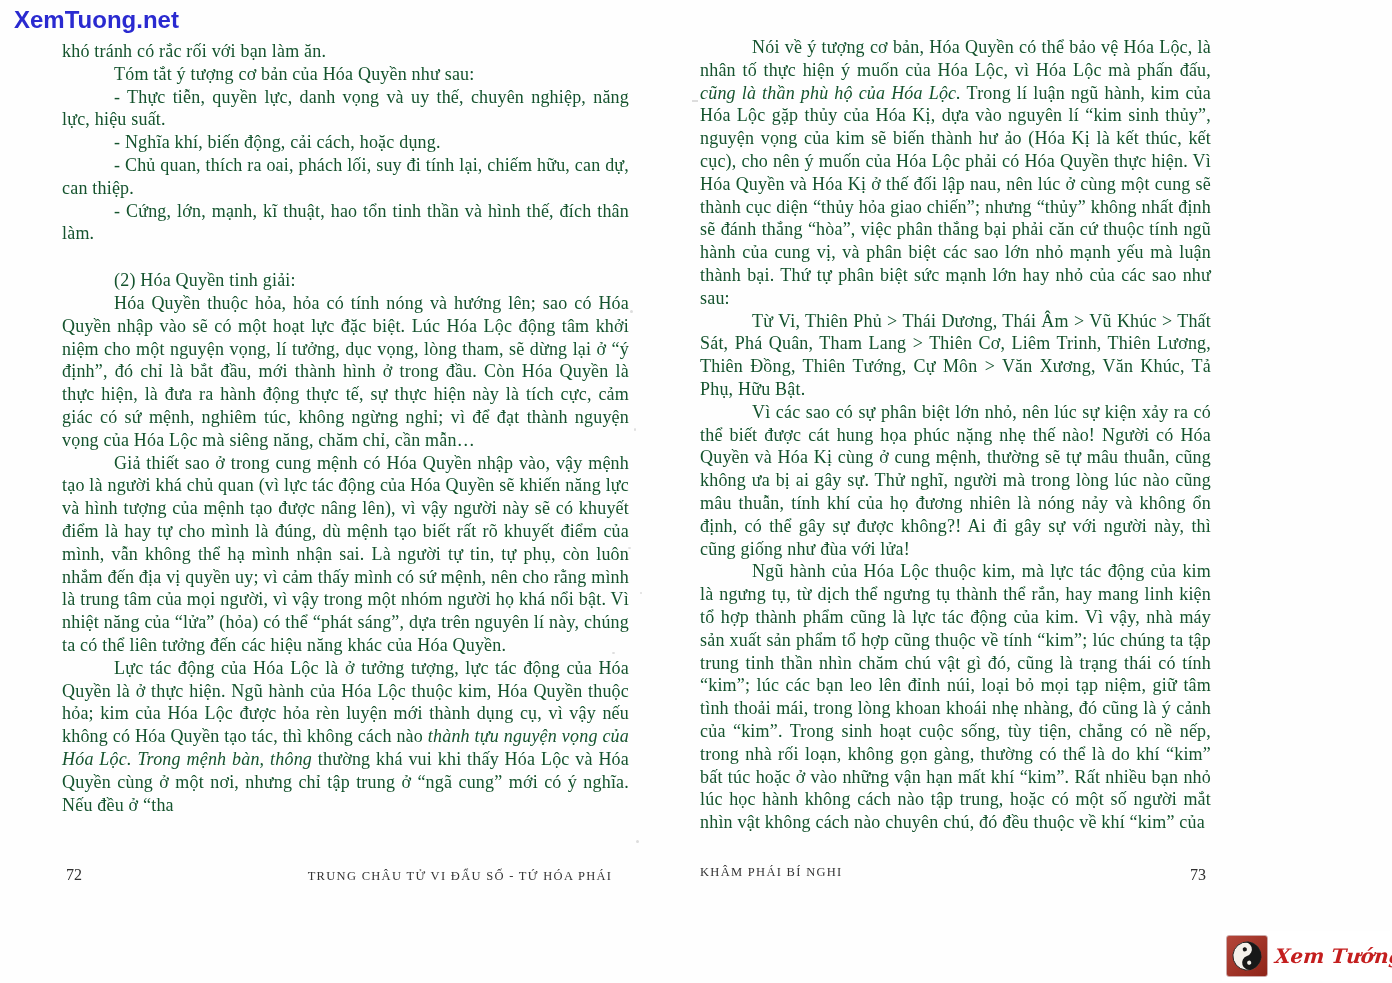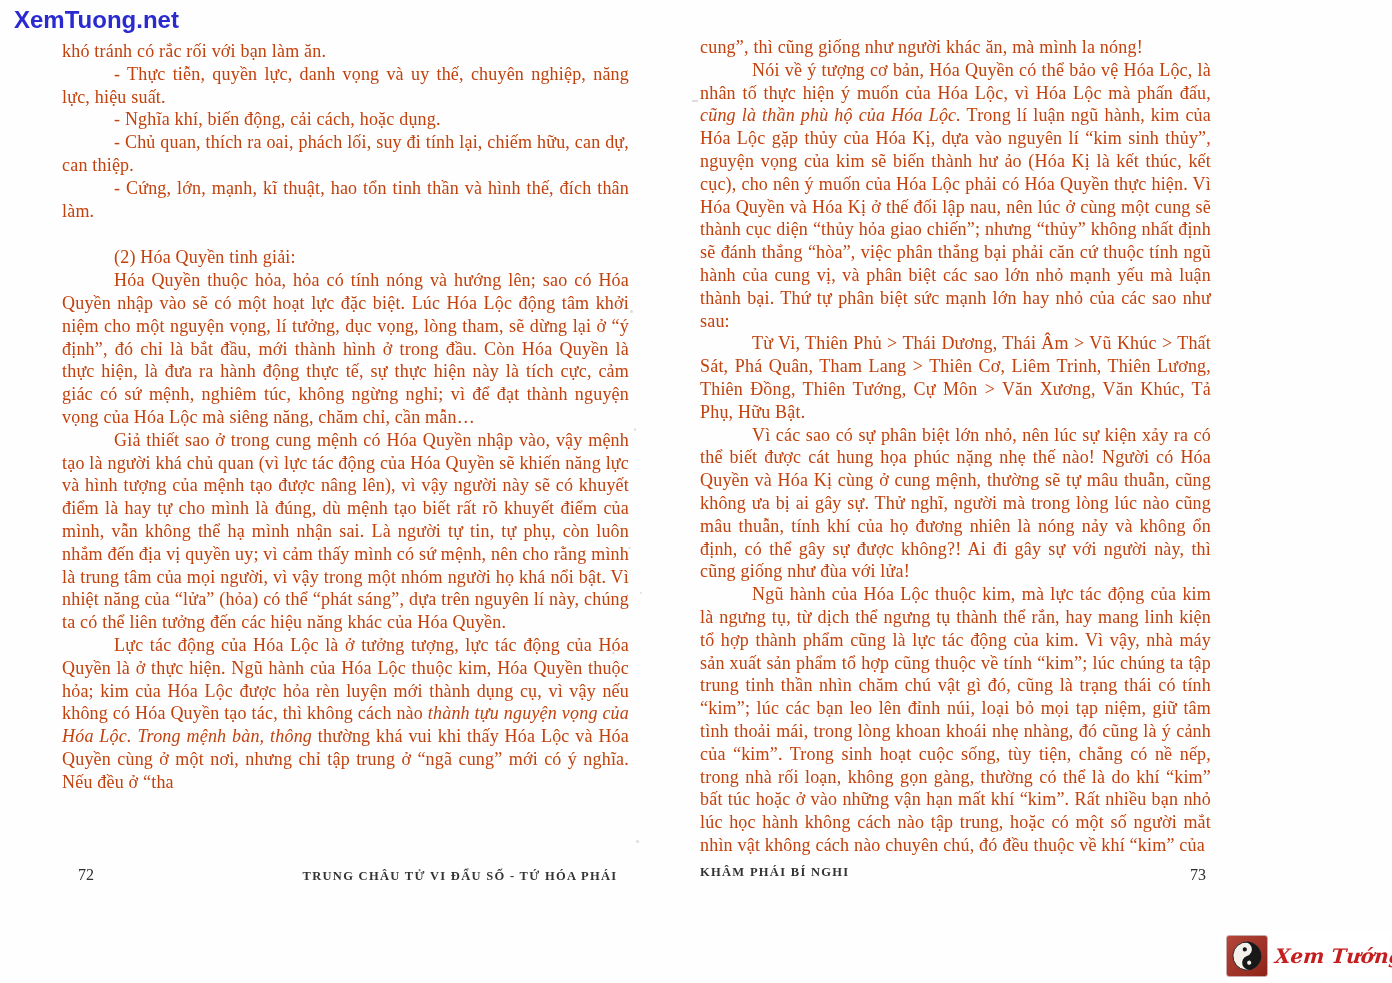--- a/index.html
+++ b/index.html
@@ -7,42 +7,42 @@
     width:1392px;height:983px;position:relative;overflow:hidden;
     background:#fefefe;
     font-family:"Liberation Serif", serif;
   }
   .site-link{
     position:absolute;left:14px;top:6px;
     font-family:"Liberation Sans", sans-serif;
     font-size:24px;font-weight:600;color:#2a2ad0;
     text-decoration:none;cursor:pointer;
   }
-  .page{position:absolute;color:#c2410c;}
+  .page{position:absolute;color:#14532d;}
   .page p{
     margin:0;font-size:18px;line-height:22.8px;
     text-align:justify;letter-spacing:0.2px;
   }
   .page-left{left:62px;top:40px;width:567px;}
   .page-right{left:700px;top:36px;width:511px;}
   .indent{text-indent:52px;}
   .heading{font-weight:normal;margin-top:24px !important;}
   .ital{font-style:italic;}
   .footer-num{
     position:absolute;font-size:16px;color:#2e2e2e;
     font-family:"Liberation Serif", serif;
   }
   .running-title{
-    position:absolute;font-size:12.5px;font-weight:bold;color:#333;
+    position:absolute;font-size:12.5px;font-weight:normal;color:#333;
     letter-spacing:1.3px;font-family:"Liberation Serif", serif;
     white-space:nowrap;
   }
   .rt-left{left:290px;top:869px;width:340px;text-align:center;}
   .rt-right{left:700px;top:865px;}
-  .num-left{left:78px;top:866px;}
+  .num-left{left:66px;top:866px;}
   .num-right{left:1190px;top:866px;}
   .logo{
     position:absolute;right:2px;bottom:2px;width:168px;height:50px;
     background:#ffffff;display:flex;align-items:center;gap:7px;
     padding-left:4px;box-sizing:border-box;cursor:pointer;
   }
   .logo-square{
     width:40px;height:40px;flex:0 0 40px;
     background:linear-gradient(135deg,#b4463a,#8e2418);
     border:1px solid #caa;border-radius:3px;
@@ -56,32 +56,32 @@
   }
   .speck{position:absolute;background:#8a8a8a;opacity:.28;border-radius:50%;}
 </style>
 </head>
 <body>
 
 <a class="site-link">XemTuong.net</a>
 
 <div class="page page-left">
   <p>khó tránh có rắc rối với bạn làm ăn.</p>
+  <p class="indent">Tóm tắt ý tượng cơ bản của Hóa Quyền như sau:</p>
   <p class="indent">- Thực tiễn, quyền lực, danh vọng và uy thế, chuyên nghiệp, năng lực, hiệu suất.</p>
   <p class="indent">- Nghĩa khí, biến động, cải cách, hoặc dụng.</p>
   <p class="indent">- Chủ quan, thích ra oai, phách lối, suy đi tính lại, chiếm hữu, can dự, can thiệp.</p>
   <p class="indent">- Cứng, lớn, mạnh, kĩ thuật, hao tổn tinh thần và hình thế, đích thân làm.</p>
   <p class="indent heading">(2) Hóa Quyền tinh giải:</p>
   <p class="indent">Hóa Quyền thuộc hỏa, hỏa có tính nóng và hướng lên; sao có Hóa Quyền nhập vào sẽ có một hoạt lực đặc biệt. Lúc Hóa Lộc động tâm khởi niệm cho một nguyện vọng, lí tưởng, dục vọng, lòng tham, sẽ dừng lại ở “ý định”, đó chỉ là bắt đầu, mới thành hình ở trong đầu. Còn Hóa Quyền là thực hiện, là đưa ra hành động thực tế, sự thực hiện này là tích cực, cảm giác có sứ mệnh, nghiêm túc, không ngừng nghỉ; vì để đạt thành nguyện vọng của Hóa Lộc mà siêng năng, chăm chỉ, cần mẫn…</p>
   <p class="indent">Giả thiết sao ở trong cung mệnh có Hóa Quyền nhập vào, vậy mệnh tạo là người khá chủ quan (vì lực tác động của Hóa Quyền sẽ khiến năng lực và hình tượng của mệnh tạo được nâng lên), vì vậy người này sẽ có khuyết điểm là hay tự cho mình là đúng, dù mệnh tạo biết rất rõ khuyết điểm của mình, vẫn không thể hạ mình nhận sai. Là người tự tin, tự phụ, còn luôn nhắm đến địa vị quyền uy; vì cảm thấy mình có sứ mệnh, nên cho rằng mình là trung tâm của mọi người, vì vậy trong một nhóm người họ khá nổi bật. Vì nhiệt năng của “lửa” (hỏa) có thể “phát sáng”, dựa trên nguyên lí này, chúng ta có thể liên tưởng đến các hiệu năng khác của Hóa Quyền.</p>
   <p class="indent"><span>Lực tác động của Hóa Lộc là ở tưởng tượng, lực tác động của Hóa Quyền là ở thực hiện. Ngũ hành của Hóa Lộc thuộc kim, Hóa Quyền thuộc hỏa; kim của Hóa Lộc được hỏa rèn luyện mới thành dụng cụ, vì vậy nếu không có Hóa Quyền tạo tác, thì không cách nào </span><span class="ital">thành tựu nguyện vọng của Hóa Lộc. Trong mệnh bàn, thông</span><span> thường khá vui khi thấy Hóa Lộc và Hóa Quyền cùng ở một nơi, nhưng chỉ tập trung ở “ngã cung” mới có ý nghĩa. Nếu đều ở “tha</span></p>
 </div>
 
 <div class="page page-right">
-  <p>cung”, thì cũng giống như người khác ăn, mà mình la nóng!</p>
   <p class="indent"><span>Nói về ý tượng cơ bản, Hóa Quyền có thể bảo vệ Hóa Lộc, là nhân tố thực hiện ý muốn của Hóa Lộc, vì Hóa Lộc mà phấn đấu, </span><span class="ital">cũng là thần phù hộ của Hóa Lộc.</span><span> Trong lí luận ngũ hành, kim của Hóa Lộc gặp thủy của Hóa Kị, dựa vào nguyên lí “kim sinh thủy”, nguyện vọng của kim sẽ biến thành hư ảo (Hóa Kị là kết thúc, kết cục), cho nên ý muốn của Hóa Lộc phải có Hóa Quyền thực hiện. Vì Hóa Quyền và Hóa Kị ở thế đối lập nau, nên lúc ở cùng một cung sẽ thành cục diện “thủy hỏa giao chiến”; nhưng “thủy” không nhất định sẽ đánh thắng “hòa”, việc phân thắng bại phải căn cứ thuộc tính ngũ hành của cung vị, và phân biệt các sao lớn nhỏ mạnh yếu mà luận thành bại. Thứ tự phân biệt sức mạnh lớn hay nhỏ của các sao như sau:</span></p>
   <p class="indent">Từ Vi, Thiên Phủ &gt; Thái Dương, Thái Âm &gt; Vũ Khúc &gt; Thất Sát, Phá Quân, Tham Lang &gt; Thiên Cơ, Liêm Trinh, Thiên Lương, Thiên Đồng, Thiên Tướng, Cự Môn &gt; Văn Xương, Văn Khúc, Tả Phụ, Hữu Bật.</p>
   <p class="indent">Vì các sao có sự phân biệt lớn nhỏ, nên lúc sự kiện xảy ra có thể biết được cát hung họa phúc nặng nhẹ thế nào! Người có Hóa Quyền và Hóa Kị cùng ở cung mệnh, thường sẽ tự mâu thuẫn, cũng không ưa bị ai gây sự. Thử nghĩ, người mà trong lòng lúc nào cũng mâu thuẫn, tính khí của họ đương nhiên là nóng nảy và không ổn định, có thể gây sự được không?! Ai đi gây sự với người này, thì cũng giống như đùa với lửa!</p>
   <p class="indent">Ngũ hành của Hóa Lộc thuộc kim, mà lực tác động của kim là ngưng tụ, từ dịch thể ngưng tụ thành thể rắn, hay mang linh kiện tổ hợp thành phẩm cũng là lực tác động của kim. Vì vậy, nhà máy sản xuất sản phẩm tổ hợp cũng thuộc về tính “kim”; lúc chúng ta tập trung tinh thần nhìn chăm chú vật gì đó, cũng là trạng thái có tính “kim”; lúc các bạn leo lên đỉnh núi, loại bỏ mọi tạp niệm, giữ tâm tình thoải mái, trong lòng khoan khoái nhẹ nhàng, đó cũng là ý cảnh của “kim”. Trong sinh hoạt cuộc sống, tùy tiện, chẳng có nề nếp, trong nhà rối loạn, không gọn gàng, thường có thể là do khí “kim” bất túc hoặc ở vào những vận hạn mất khí “kim”. Rất nhiều bạn nhỏ lúc học hành không cách nào tập trung, hoặc có một số người mắt nhìn vật không cách nào chuyên chú, đó đều thuộc về khí “kim” của</p>
 </div>
 
 <div class="footer-num num-left">72</div>
 <div class="running-title rt-left">TRUNG CHÂU TỬ VI ĐẨU SỐ - TỨ HÓA PHÁI</div>
 <div class="running-title rt-right">KHÂM PHÁI BÍ NGHI</div>
 <div class="footer-num num-right">73</div>

